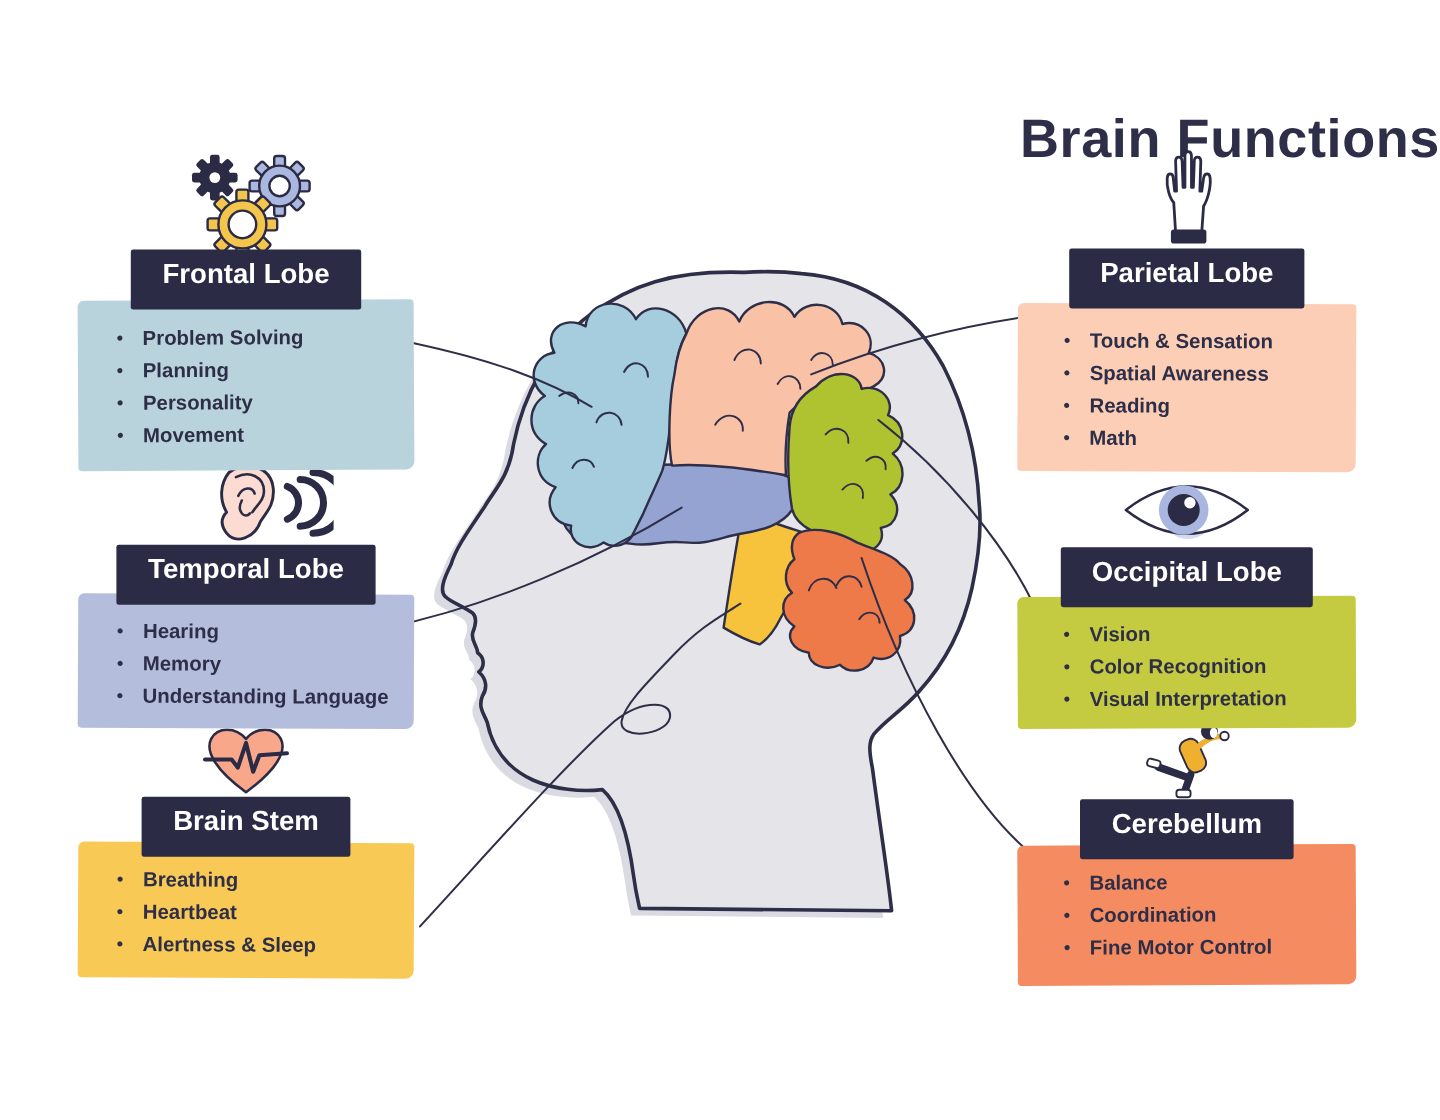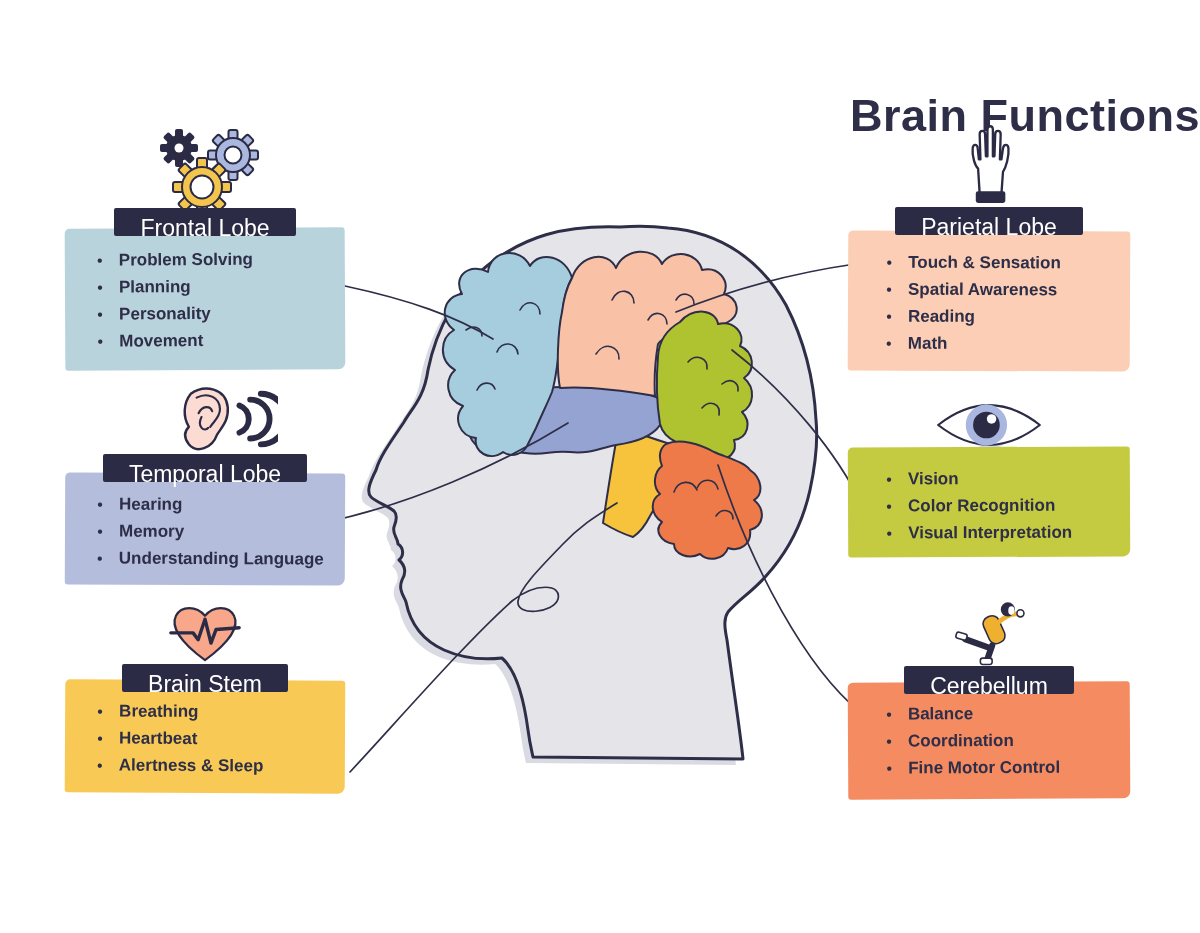--- a/index.html
+++ b/index.html
@@ -9,22 +9,22 @@
   .page-title{position:absolute;top:60px;left:0;width:100%;text-align:right;
         font-size:45px;font-weight:bold;letter-spacing:.5px;color:var(--ink);}
   .panel{position:absolute;display:flex;flex-direction:column;align-items:center;}
   .panel-frontal{left:65px;top:124px;width:280px;}
   .panel-parietal{left:848px;top:122px;width:282px;}
   .panel-temporal{left:65px;top:384px;width:280px;}
   .panel-occipital{left:848px;top:394px;width:282px;}
   .panel-brainstem{left:65px;top:597px;width:280px;}
   .panel-cerebellum{left:848px;top:600px;width:282px;}
   .icon{flex:0 0 auto;line-height:0;}
-  .bar{position:relative;z-index:3;background:var(--navy);color:#fff;font-size:23px;font-weight:normal;
-       height:28px;line-height:40px;padding:0 26px;white-space:nowrap;border-radius:2px;}
+  .bar{position:relative;z-index:3;background:var(--navy);color:#fff;font-size:23px;font-weight:bold;
+       height:50px;line-height:40px;padding:0 26px;white-space:nowrap;border-radius:2px;}
   .bar.overlap-ear{margin-top:-2px;}
   .box{position:relative;z-index:2;width:100%;border-radius:5px 3px 7px 3px;box-sizing:border-box;}
   .box ul{list-style:none;margin:0;padding:18px 10px 0 30px;}
   .panel-parietal .box ul,.panel-occipital .box ul,.panel-cerebellum .box ul{padding-left:36px;}
   .box li{position:relative;padding-left:24px;font-size:17px;font-weight:bold;line-height:27px;
           color:var(--ink);white-space:nowrap;}
   .box li::before{content:"\25CF";position:absolute;left:2px;top:0;font-size:10px;}
   .b-frontal{background:var(--frontal-box);height:142px;margin-top:-8px;transform:rotate(-.3deg);}
   .b-parietal{background:var(--parietal-box);height:140px;margin-top:-4px;transform:rotate(.25deg);}
   .b-temporal{background:var(--temporal-box);height:112px;margin-top:-9px;transform:rotate(.25deg);}
@@ -189,20 +189,23 @@
   </div>
 
   <div class="panel panel-occipital">
     <svg class="icon" width="122" height="62" viewBox="0 0 130 72">
       <circle cx="66" cy="38" r="26" style="fill:var(--iris);opacity:.5"></circle>
       <path style="fill:#fff;stroke:var(--navy);stroke-width:2.5;stroke-linejoin:round" d="M6,36 Q65,-10 124,36 Q65,82 6,36 Z"></path>
       <circle cx="62" cy="36" r="24" style="fill:var(--iris)"></circle>
       <circle cx="62" cy="36" r="15.5" style="fill:var(--navy)"></circle>
       <circle cx="68" cy="29" r="5.5" fill="#fff"></circle>
     </svg>
+    <div class="bar">
+      <span>Occipital Lobe</span>
+    </div>
     <div class="box b-occipital">
       <ul>
         <li>Vision</li>
         <li>Color Recognition</li>
         <li>Visual Interpretation</li>
       </ul>
     </div>
   </div>
 
   <div class="panel panel-brainstem">

